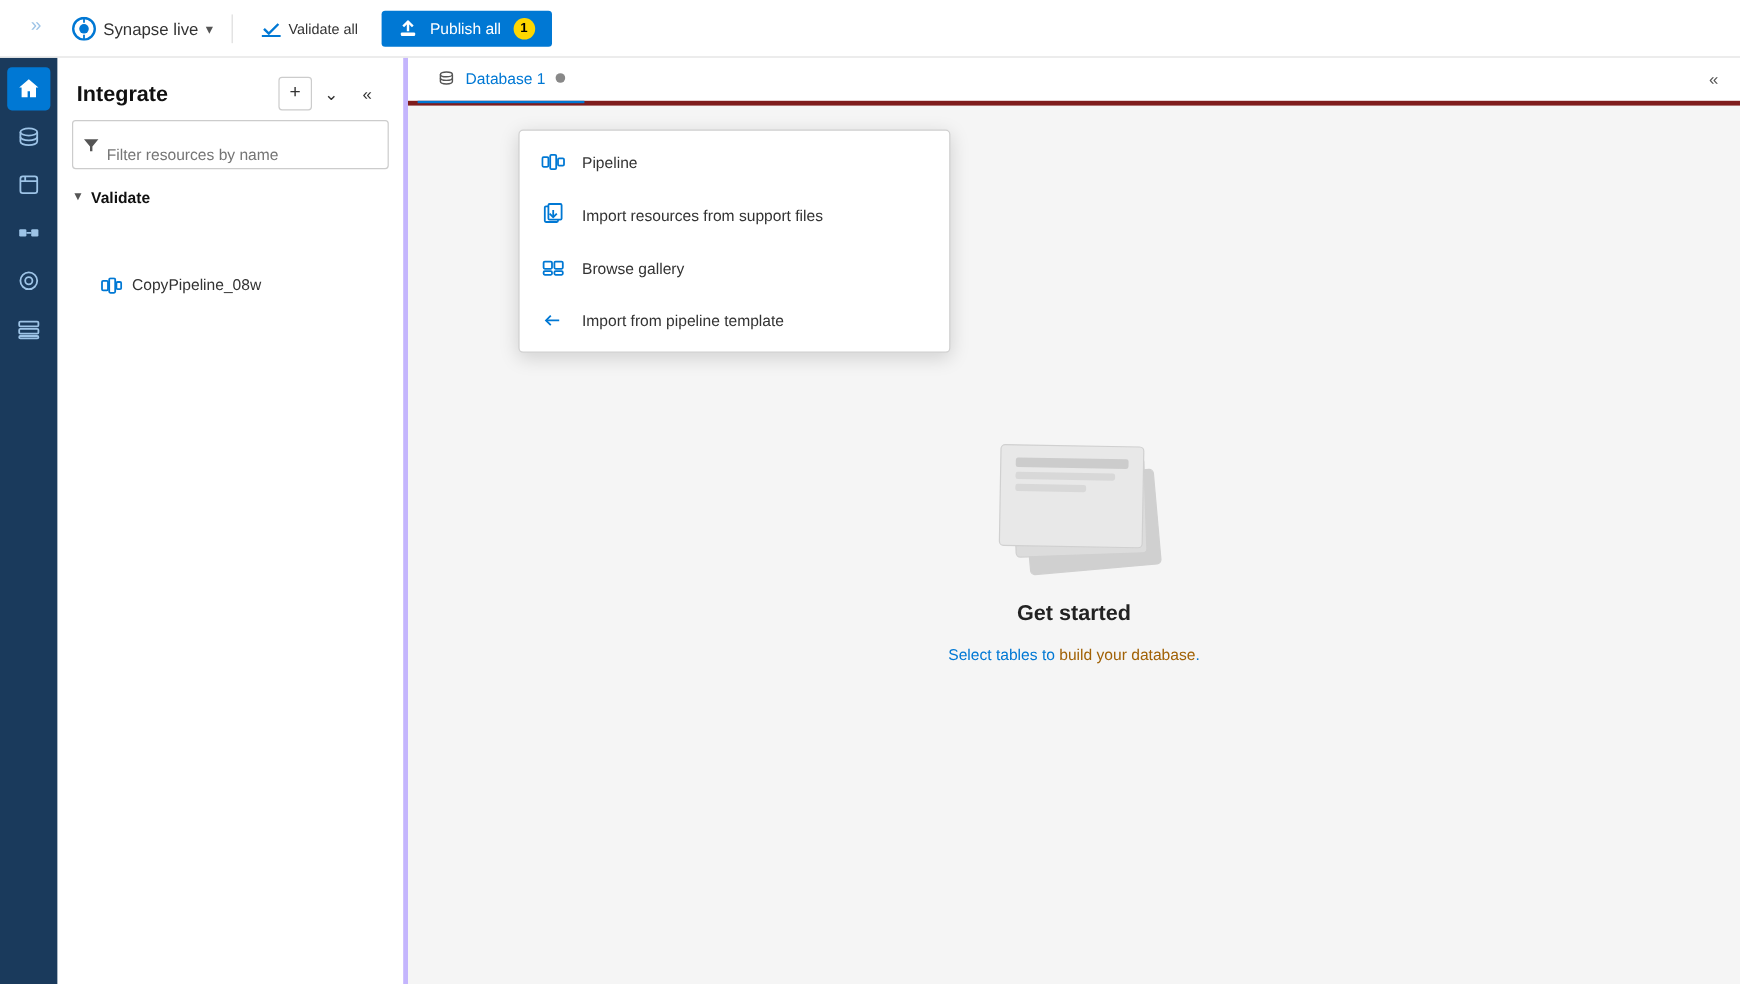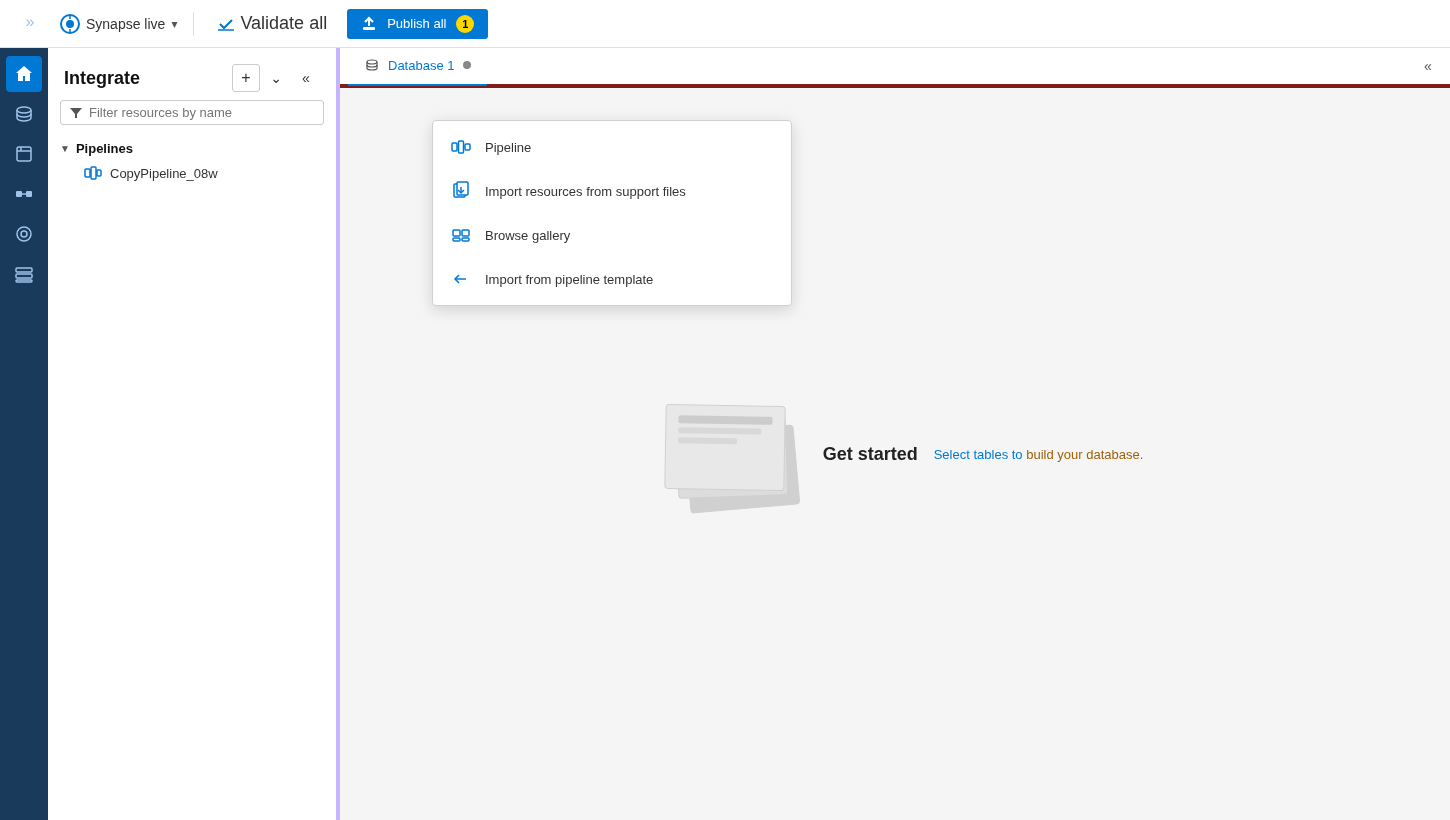--- a/index.html
+++ b/index.html
@@ -27,21 +27,21 @@
     }
     .topbar-brand svg { width: 20px; height: 20px; }
     .topbar-separator { width: 1px; height: 24px; background: #ddd; margin: 0 4px; }
     .validate-btn {
       display: flex;
       align-items: center;
       gap: 6px;
       background: none;
       border: none;
       cursor: pointer;
-      font-size: 18px;
+      font-size: 12px;
       color: #333;
       padding: 4px 8px;
     }
     .publish-btn {
       display: flex;
       align-items: center;
       gap: 10px;
       background: #0078d4;
       border: none;
       cursor: pointer;
@@ -157,46 +157,48 @@
       border-radius: 3px;
       padding: 4px 8px;
       gap: 6px;
     }
     .search-bar input {
       border: none;
       outline: none;
       font-size: 13px;
       flex: 1;
       color: #8b5cf6;
+      margin-top: 16px;
     }
     .pipelines-section { padding: 4px 12px; }
     .pipelines-header {
       display: flex;
       align-items: center;
       gap: 6px;
       font-size: 13px;
       font-weight: 600;
       color: #111;
       padding: 4px 0;
       cursor: pointer;
     }
     .pipeline-item {
       display: flex;
-      align-items: flex-start;
+      align-items: center;
       gap: 8px;
       padding: 6px 8px 6px 24px;
       cursor: pointer;
       font-size: 13px;
       color: #333;
+      margin-top: 48px;
     }
 
     
     .dropdown-menu {
       position: absolute;
-      top: 72px;
+      top: 60px;
       left: 384px;
       width: 360px;
       background: #fff;
       border: 1px solid #d0d0d0;
       box-shadow: 0 4px 16px rgba(0,0,0,0.15);
       border-radius: 4px;
       z-index: 100;
       padding: 4px 0;
     }
     .dropdown-item {
@@ -240,21 +242,21 @@
     .main-content {
       flex: 1;
       display: flex;
       flex-direction: column;
       background: #f5f5f5;
       overflow: hidden;
     }
     .database-content {
       flex: 1;
       display: flex;
-      flex-direction: row;
+      flex-direction: column;
       align-items: center;
       justify-content: center;
       gap: 16px;
     }
     .get-started-title {
       font-size: 18px;
       font-weight: 600;
       color: #222;
     }
     .get-started-sub {
@@ -385,21 +387,21 @@
     </div>
     <div class="search-bar">
       <svg width="14" height="14" viewBox="0 0 14 14" fill="none">
         <polygon points="1,2 13,2 8,8 8,12 6,12 6,8" fill="#555"></polygon>
       </svg>
       <input type="text" placeholder="Filter resources by name" style="">
     </div>
     <div class="pipelines-section">
       <div class="pipelines-header">
         <span style="color:#555;font-size:10px;">▼</span>
-        <span>Pipelines</span>
+        <span>Validate</span>
       </div>
       <div class="pipeline-item">
         <svg width="18" height="14" viewBox="0 0 18 14" fill="none">
           <rect x="1" y="3" width="5" height="8" rx="1" stroke="#0078d4" stroke-width="1.5"></rect>
           <rect x="7" y="1" width="5" height="12" rx="1" stroke="#0078d4" stroke-width="1.5"></rect>
           <rect x="13" y="4" width="4" height="6" rx="1" stroke="#0078d4" stroke-width="1.5"></rect>
         </svg>
         <span>CopyPipeline_08w</span>
       </div>
     </div>

